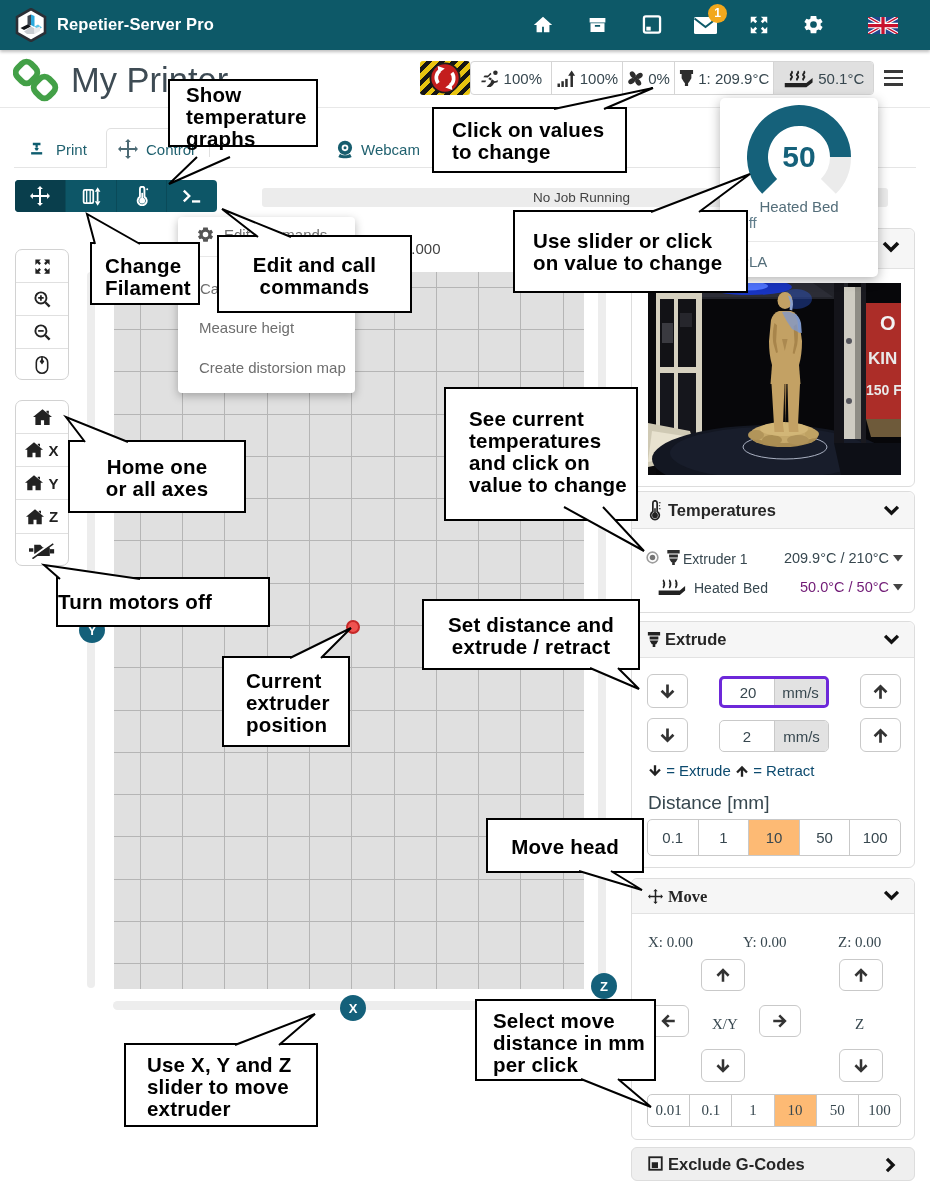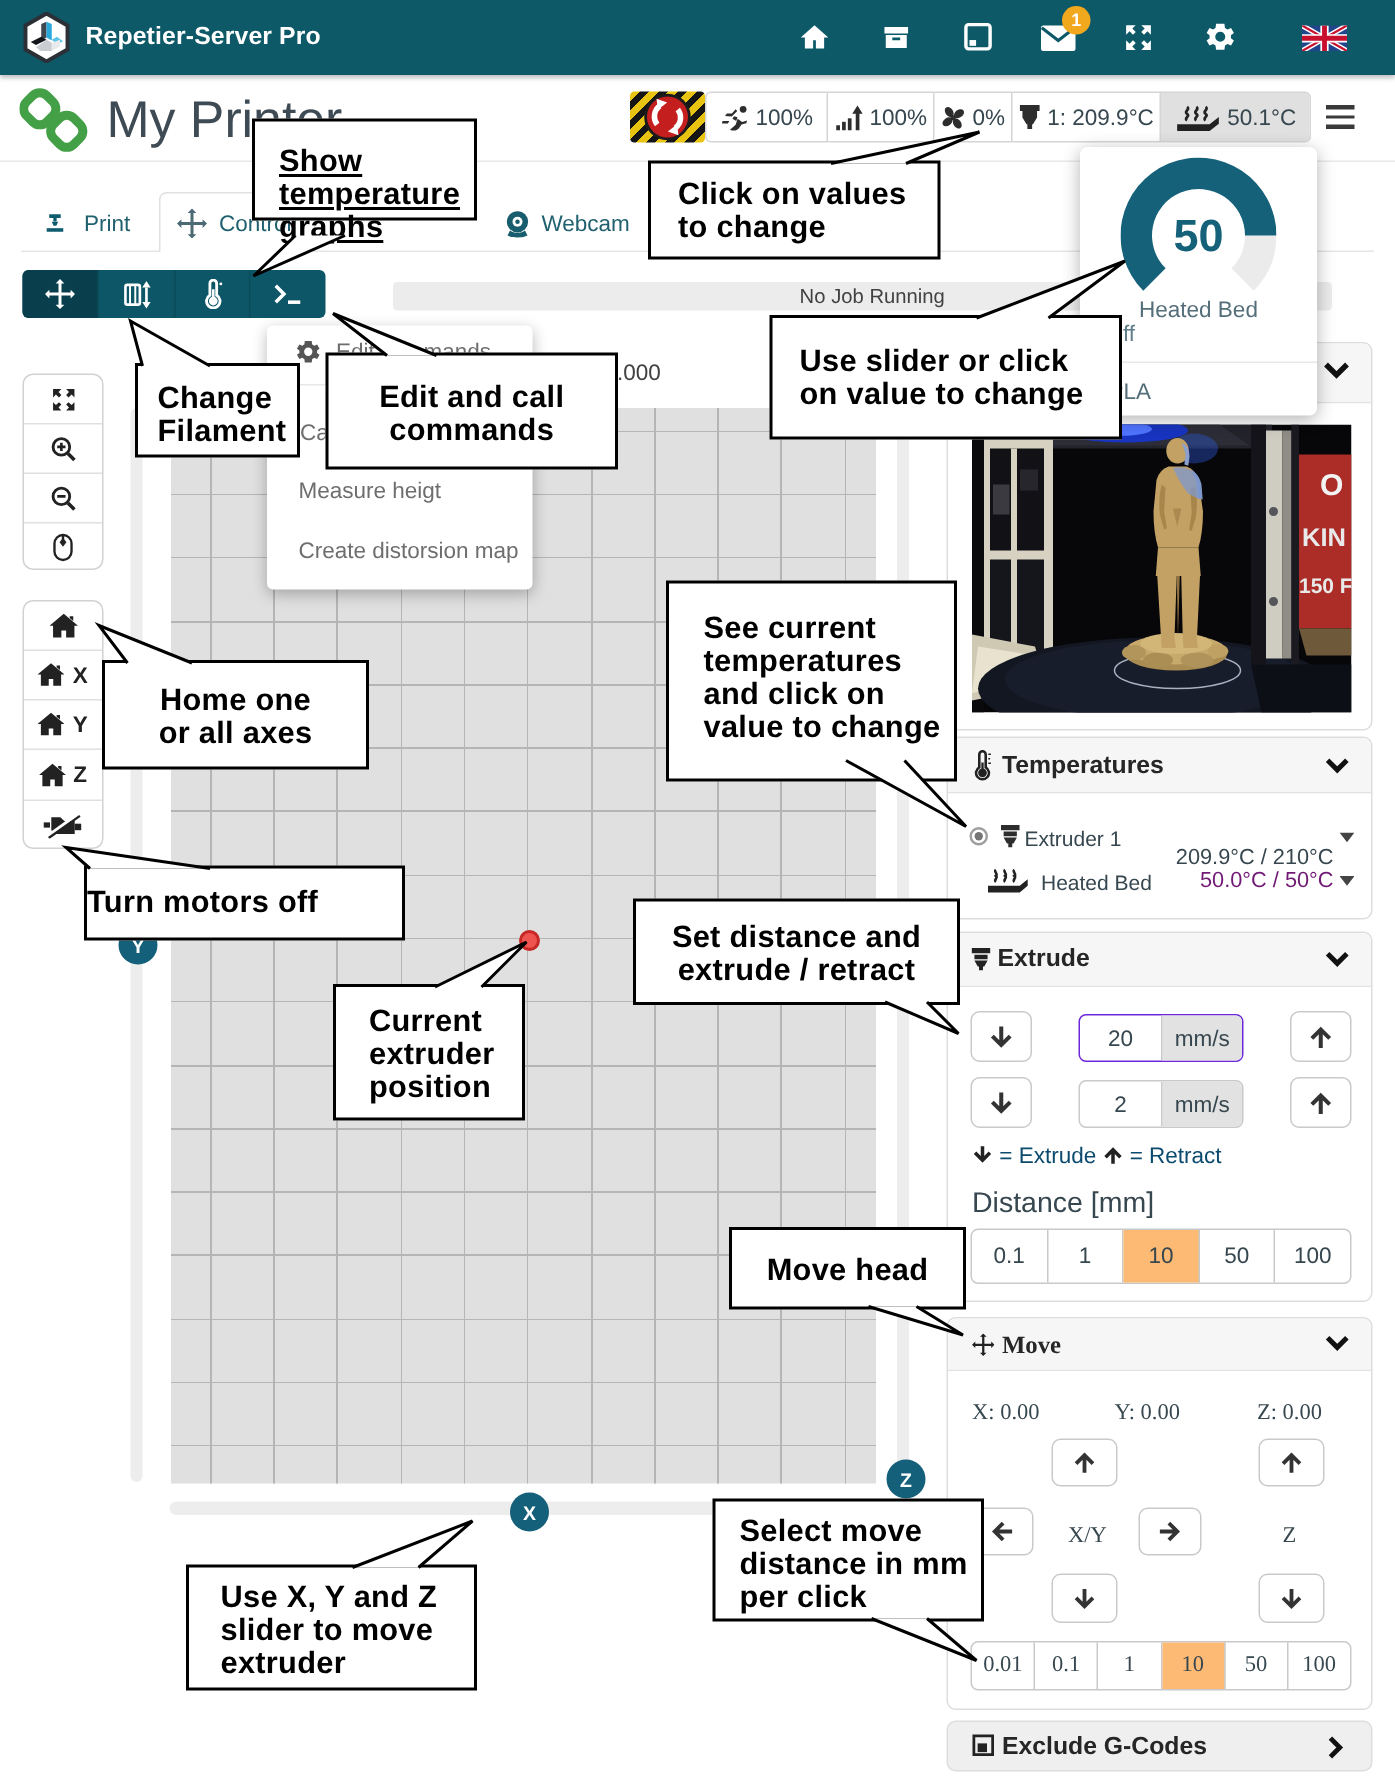--- a/index.html
+++ b/index.html
@@ -460,21 +460,21 @@
 
   <svg class="abs" style="left:14px;top:59px;" width="13" height="13" viewBox="0 0 16 16">
         <circle cx="8" cy="8" r="6.6" fill="none" stroke="#9e9e9e" stroke-width="2"></circle>
         <circle cx="8" cy="8" r="3.4" fill="#757575"></circle>
       </svg>
 
   <svg class="abs" style="left:34px;top:58px;" width="15" height="15" viewBox="0 0 16 17">
         <path fill="#2d2d2d" d="M1 0h14v4H1zM3 5h10v3.5H3zM3 9.5h10L10.5 14h-5zM6.5 14h3v3h-3z"></path>
       </svg>
   <div class="abs" style="left:51px;top:59px;font-size:14px;color:#37474f;">Extruder 1</div>
-  <div class="abs" style="left:0;top:72px;width:257px;text-align:right;font-size:14.5px;color:#37474f;">209.9°C / 210°C</div>
+  <div class="abs" style="left:0;top:58px;width:257px;text-align:right;font-size:14.5px;color:#37474f;">209.9°C / 210°C</div>
 
   <svg class="abs" style="left:261px;top:63px;" width="10" height="7" viewBox="0 0 10 7">
         <path d="M0 0h10L5 6.5z" fill="#444"></path>
       </svg>
 
   <svg class="abs" style="left:24px;top:85px;" width="30" height="20" viewBox="0 0 34 22">
         <path fill="#222" d="M3 15h24l6-5v5l-6 5H3z"></path>
         <g fill="none" stroke="#222" stroke-width="2">
           <path d="M9 12c-2-1.5 2-3 0-4.5 2-1.5-2-3 0-4.5"></path>
           <path d="M16 12c-2-1.5 2-3 0-4.5 2-1.5-2-3 0-4.5"></path>
@@ -500,21 +500,21 @@
     <svg class="chev" style="left:251px;top:12px;" width="17" height="11" viewBox="0 0 18 12">
           <path d="M2 2l7 7 7-7" fill="none" stroke="#111" stroke-width="3.6"></path>
         </svg>
   </div>
 
   <div class="btn" style="left:15px;top:52px;width:41px;height:34px;"></div>
   <svg class="abs" style="left:26px;top:60px;" width="19" height="19" viewBox="0 0 24 24">
         <path fill="none" stroke="#333" stroke-width="3.4" d="M12 3v15M4.5 11 12 18.5 19.5 11"></path>
       </svg>
 
-  <div class="abs" style="left:87px;top:54px;width:110px;height:32px;border:1px solid #6d28d9;border-radius:5px;display:flex;">
+  <div class="abs" style="left:87px;top:54px;width:110px;height:32px;border:3px solid #6d28d9;border-radius:5px;display:flex;">
     <div style="width:55px;display:flex;align-items:center;justify-content:center;font-size:15px;color:#37474f;">20</div>
     <div style="width:55px;background:#e2e2e2;border-left:1px solid #c9c9c9;border-radius:0 4px 4px 0;display:flex;align-items:center;justify-content:center;font-size:15px;color:#37474f;">mm/s</div>
   </div>
 
   <div class="btn" style="left:228px;top:52px;width:41px;height:34px;"></div>
   <svg class="abs" style="left:239px;top:60px;" width="19" height="19" viewBox="0 0 24 24">
         <path fill="none" stroke="#333" stroke-width="3.4" d="M12 21V6M4.5 13 12 5.5 19.5 13"></path>
       </svg>
 
   <div class="btn" style="left:15px;top:96px;width:41px;height:34px;"></div>
@@ -638,21 +638,21 @@
 
   <div class="abs" style="left:0;top:100px;width:158px;text-align:center;font-size:15px;color:#546e7a;">Heated Bed</div>
 
   <div class="abs" style="left:17px;top:116px;font-size:15px;color:#607d8b;">Off</div>
 
   <div class="abs" style="left:0;top:143px;width:158px;height:1px;background:#e8e8e8;"></div>
 
   <div class="abs" style="left:19px;top:155px;font-size:15px;color:#546e7a;">PLA</div>
 </div>
 
-<div class="callout" style="left:168px;top:79px;width:150px;height:68px;padding:16px 0 0 16px;text-decoration:underline;">Show<br>temperature<br>graphs</div>
+<div class="callout" style="left:168px;top:79px;width:150px;height:68px;padding:3px 0 0 16px;">Show<br>temperature<br>graphs</div>
 
 <div class="callout" style="left:432px;top:107px;width:195px;height:66px;padding:10px 0 0 18px;">Click on values<br>to change</div>
 
 <div class="callout" style="left:513px;top:210px;width:235px;height:83px;padding:18px 0 0 18px;">Use slider or click<br>on value to change</div>
 
 <div class="callout" style="left:90px;top:242px;width:110px;height:63px;padding:11px 0 0 13px;">Change<br>Filament</div>
 
 <div class="callout" style="left:217px;top:235px;width:195px;height:78px;padding:17px 0 0 0;text-align:center;">Edit and call<br>commands</div>
 
 <div class="callout" style="left:444px;top:387px;width:194px;height:134px;padding:19px 0 0 23px;">See current<br>temperatures<br>and click on<br>value to change</div>

